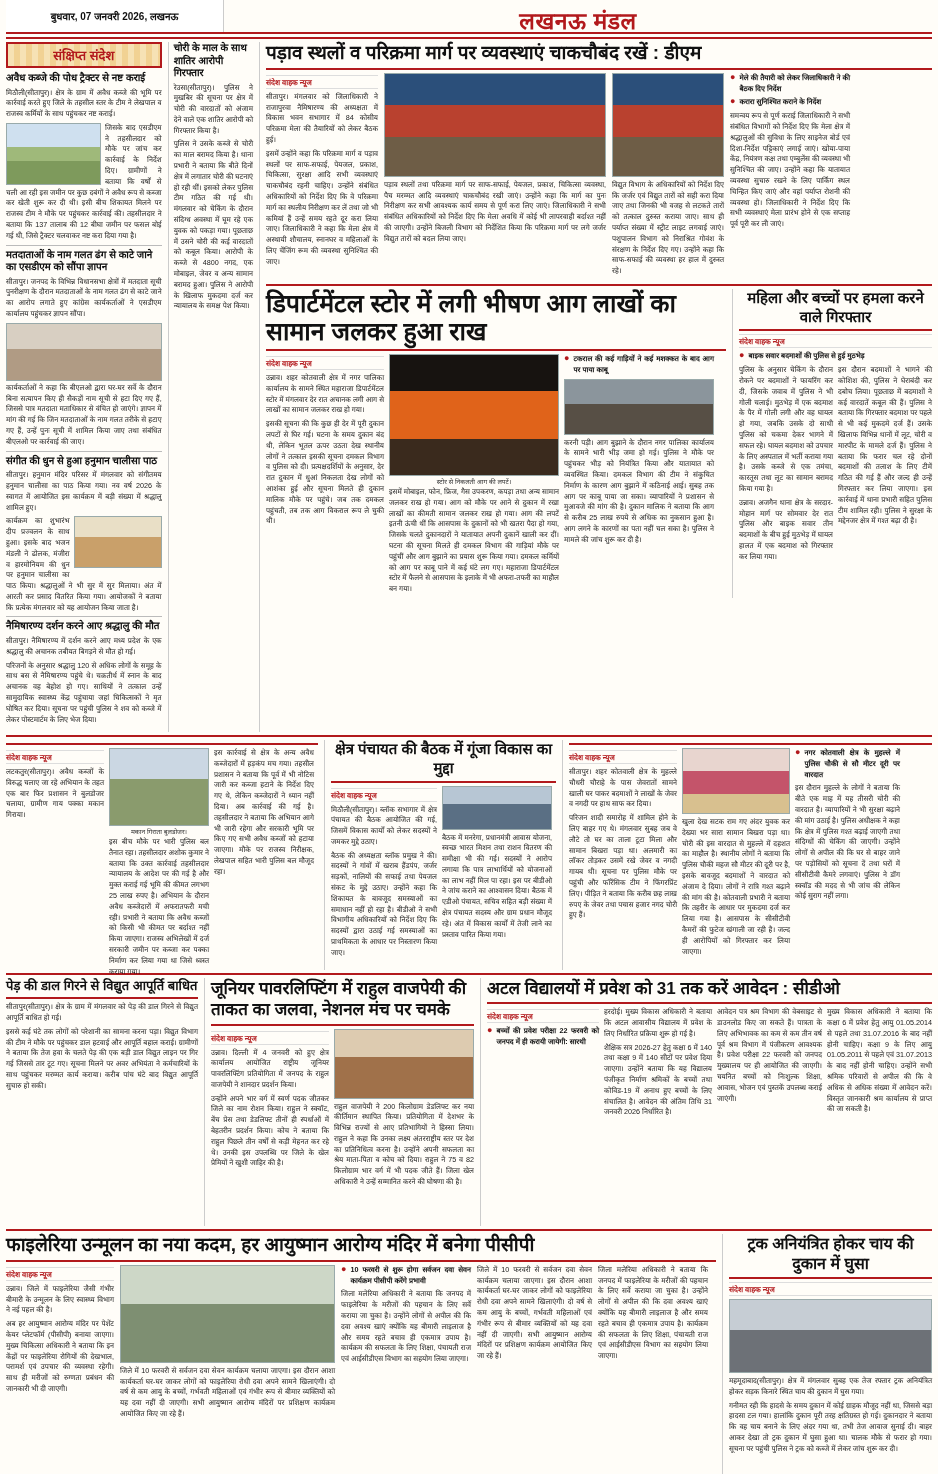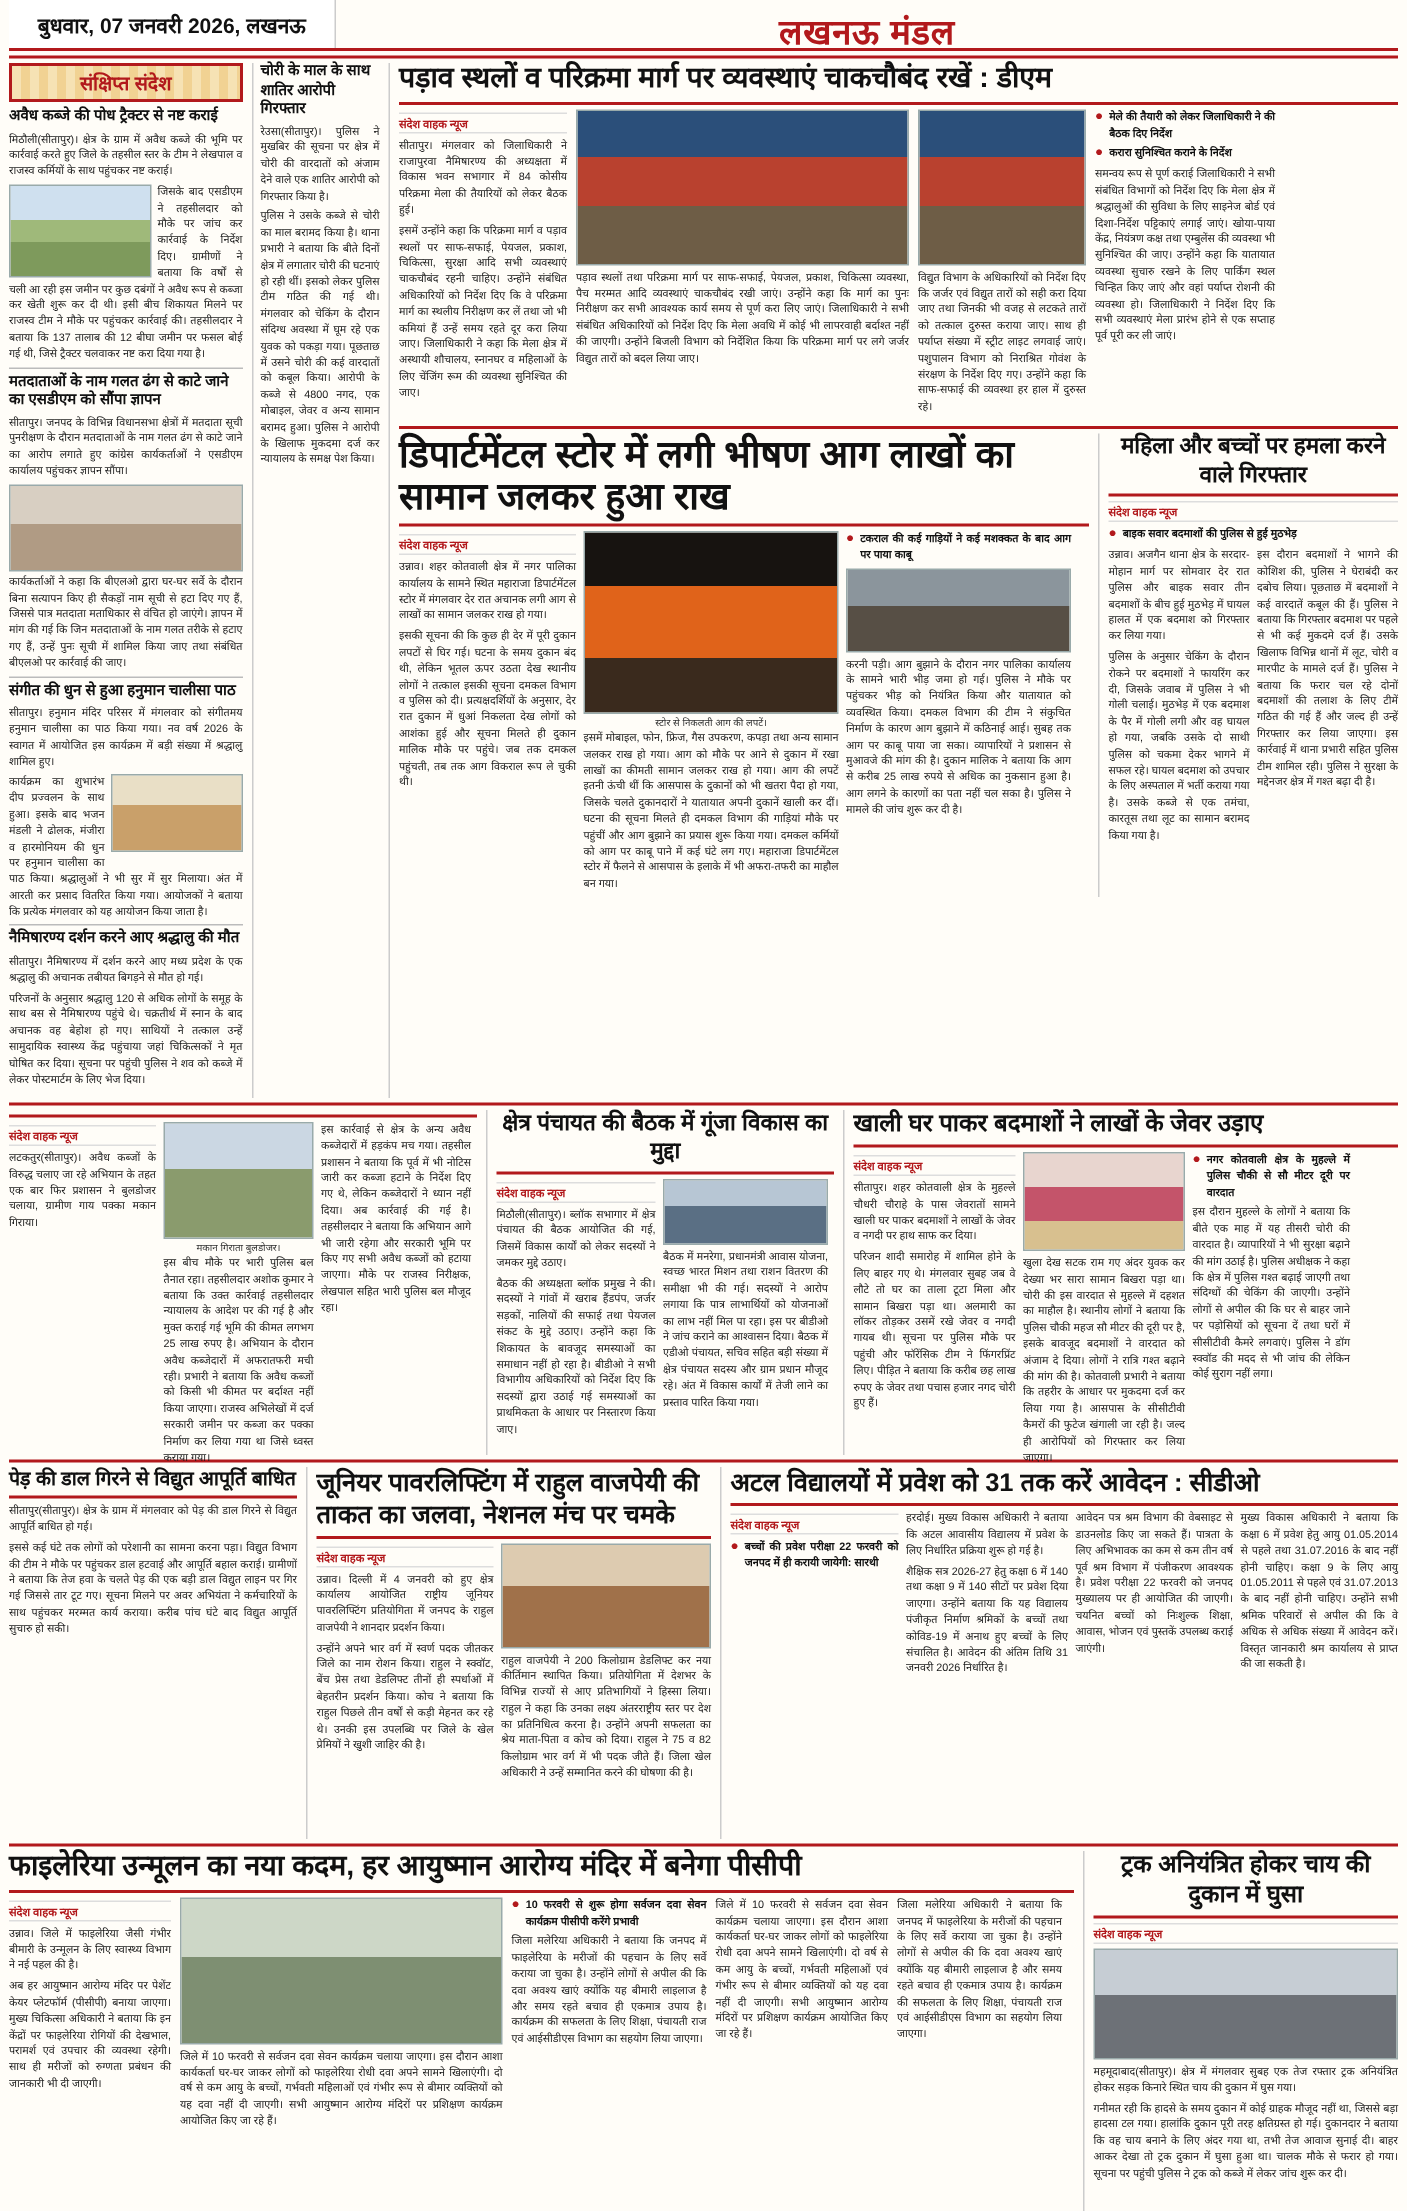--- a/index.html
+++ b/index.html
@@ -11,21 +11,21 @@
     color: #111;
     overflow: hidden;
   }
   .page { width:938px; height:1474px; position:relative; background:#fffdf8; padding: 0 6px; }
 
   
   .masthead { display:flex; align-items:stretch; height:34px; border-bottom:2px solid #b2191c; }
   .mh-date {
     width: 218px; background:#fff; border-right:1px solid #ccc;
     display:flex; align-items:center; justify-content:center;
-    font-size:14px; font-weight:bold; color:#111;
+    font-size:10px; font-weight:bold; color:#111;
   }
   .mh-center { flex:1; display:flex; align-items:flex-end; justify-content:center;margin-top:36px; }
   .mh-center .t { color:#b2191c; font-size:23px; font-weight:bold; letter-spacing:.5px; }
   .mh-right { width:190px; background:#b2191c; color:#fff; display:flex; align-items:center; justify-content:center; gap:8px; }
   .mh-right .brand { font-size:17px; font-weight:bold; }
   .mh-right .num { font-size:22px; font-weight:bold; background:#fff; color:#b2191c; padding:0 6px; border-radius:2px; }
 
   
   .rule { height:2px; background:#b2191c; margin:3px 0; }
   .thin { height:1px; background:#bbb; margin:3px 0; }
@@ -214,22 +214,22 @@
         <div class="col-div" style="width:200px;padding-left:6px;">
           <h2 class="head" style="font-size:15px;text-align:center;">महिला और बच्चों पर हमला करने वाले गिरफ्तार</h2>
           <div class="rule"></div>
           <div class="byline">संदेश वाहक न्यूज</div>
           <div class="bullet">
             <span class="dot">●</span>
             <b>बाइक सवार बदमाशों की पुलिस से हुई मुठभेड़</b>
           </div>
           <div style="display:flex;gap:5px;margin-top:3px;">
             <div class="body" style="width:96px;">
+              <p>पुलिस के अनुसार चेकिंग के दौरान रोकने पर बदमाशों ने फायरिंग कर दी, जिसके जवाब में पुलिस ने भी गोली चलाई। मुठभेड़ में एक बदमाश के पैर में गोली लगी और वह घायल हो गया, जबकि उसके दो साथी पुलिस को चकमा देकर भागने में सफल रहे। घायल बदमाश को उपचार के लिए अस्पताल में भर्ती कराया गया है। उसके कब्जे से एक तमंचा, कारतूस तथा लूट का सामान बरामद किया गया है।</p>
               <p>उन्नाव। अजगैन थाना क्षेत्र के सरदार-मोहान मार्ग पर सोमवार देर रात पुलिस और बाइक सवार तीन बदमाशों के बीच हुई मुठभेड़ में घायल हालत में एक बदमाश को गिरफ्तार कर लिया गया।</p>
-              <p>पुलिस के अनुसार चेकिंग के दौरान रोकने पर बदमाशों ने फायरिंग कर दी, जिसके जवाब में पुलिस ने भी गोली चलाई। मुठभेड़ में एक बदमाश के पैर में गोली लगी और वह घायल हो गया, जबकि उसके दो साथी पुलिस को चकमा देकर भागने में सफल रहे। घायल बदमाश को उपचार के लिए अस्पताल में भर्ती कराया गया है। उसके कब्जे से एक तमंचा, कारतूस तथा लूट का सामान बरामद किया गया है।</p>
             </div>
             <div class="body" style="width:96px;">
               <p>इस दौरान बदमाशों ने भागने की कोशिश की, पुलिस ने घेराबंदी कर दबोच लिया। पूछताछ में बदमाशों ने कई वारदातें कबूल की हैं। पुलिस ने बताया कि गिरफ्तार बदमाश पर पहले से भी कई मुकदमे दर्ज हैं। उसके खिलाफ विभिन्न थानों में लूट, चोरी व मारपीट के मामले दर्ज हैं। पुलिस ने बताया कि फरार चल रहे दोनों बदमाशों की तलाश के लिए टीमें गठित की गई हैं और जल्द ही उन्हें गिरफ्तार कर लिया जाएगा। इस कार्रवाई में थाना प्रभारी सहित पुलिस टीम शामिल रही। पुलिस ने सुरक्षा के मद्देनजर क्षेत्र में गश्त बढ़ा दी है।</p>
             </div>
           </div>
         </div>
       </div>
     </div>
   </div>
 
@@ -273,21 +273,20 @@
         <div style="width:110px;">
           <div class="photo ph-panch" style="height:44px;margin-bottom:3px;"></div>
           <div class="body">
               <p>बैठक में मनरेगा, प्रधानमंत्री आवास योजना, स्वच्छ भारत मिशन तथा राशन वितरण की समीक्षा भी की गई। सदस्यों ने आरोप लगाया कि पात्र लाभार्थियों को योजनाओं का लाभ नहीं मिल पा रहा। इस पर बीडीओ ने जांच कराने का आश्वासन दिया। बैठक में एडीओ पंचायत, सचिव सहित बड़ी संख्या में क्षेत्र पंचायत सदस्य और ग्राम प्रधान मौजूद रहे। अंत में विकास कार्यों में तेजी लाने का प्रस्ताव पारित किया गया।</p>
             </div>
         </div>
       </div>
     </div>
 
     <div class="col-div" style="flex:1;padding-left:6px;">
-      <h2 class="head" style="font-size:16px;">खाली घर पाकर बदमाशों ने लाखों के जेवर उड़ाए</h2>
       <div class="rule"></div>
       <div style="display:flex;gap:5px;">
         <div style="width:108px;">
           <div class="byline">संदेश वाहक न्यूज</div>
           <div class="body">
             <p>सीतापुर। शहर कोतवाली क्षेत्र के मुहल्ले चौधरी चौराहे के पास जेवरातों सामने खाली घर पाकर बदमाशों ने लाखों के जेवर व नगदी पर हाथ साफ कर दिया।</p>
             <p>परिजन शादी समारोह में शामिल होने के लिए बाहर गए थे। मंगलवार सुबह जब वे लौटे तो घर का ताला टूटा मिला और सामान बिखरा पड़ा था। अलमारी का लॉकर तोड़कर उसमें रखे जेवर व नगदी गायब थी। सूचना पर पुलिस मौके पर पहुंची और फॉरेंसिक टीम ने फिंगरप्रिंट लिए। पीड़ित ने बताया कि करीब छह लाख रुपए के जेवर तथा पचास हजार नगद चोरी हुए हैं।</p>
           </div>
         </div>
         <div style="width:108px;">

